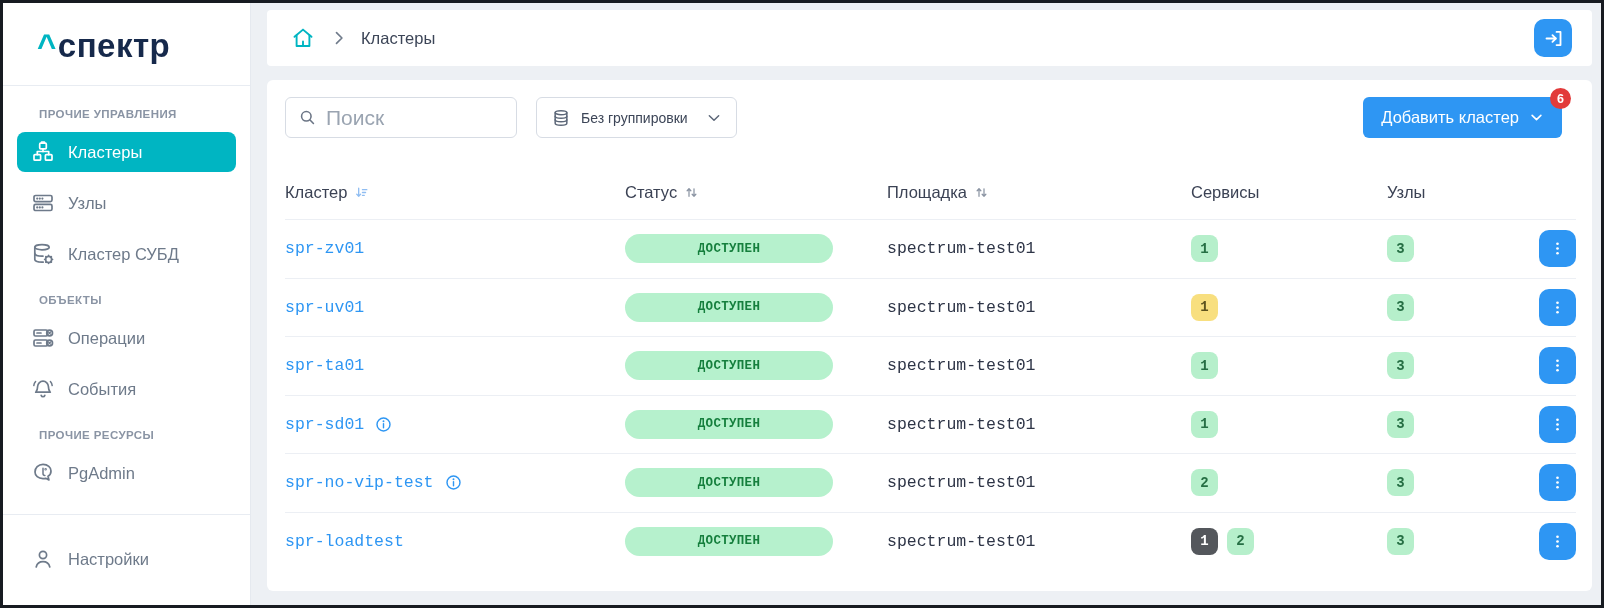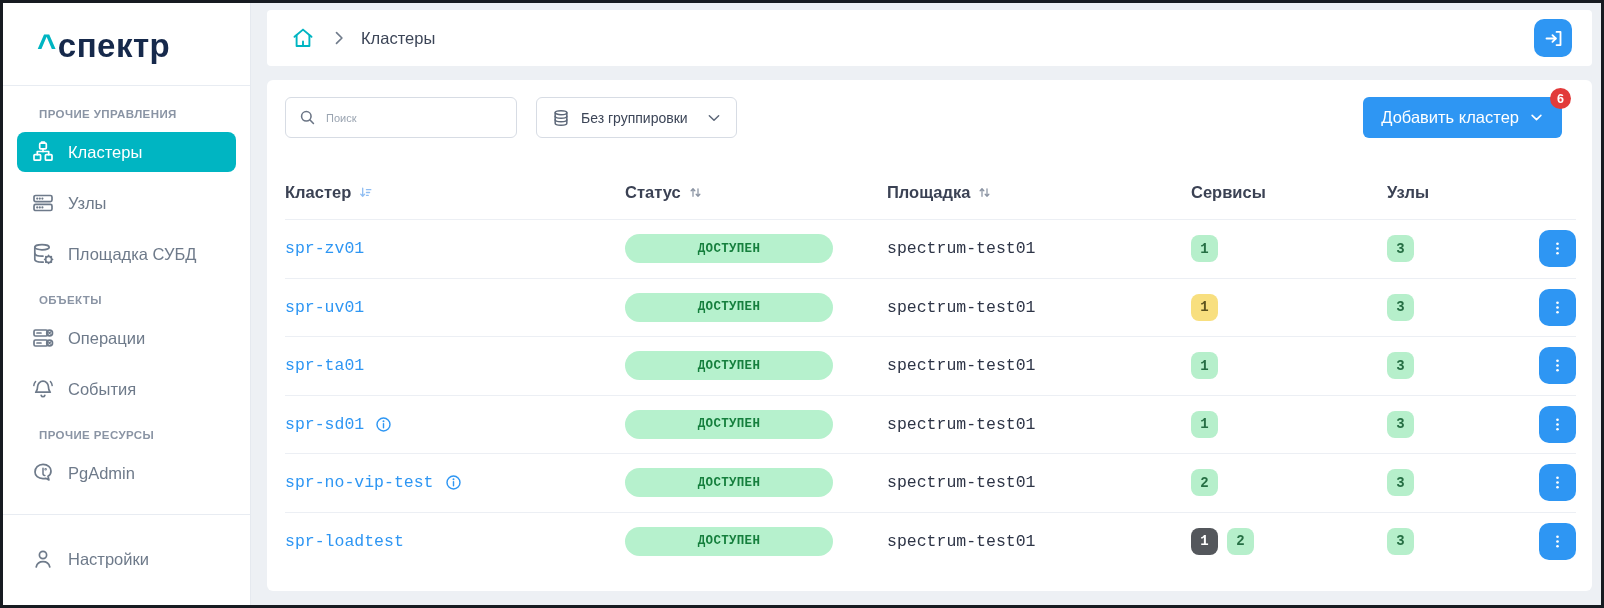--- a/index.html
+++ b/index.html
@@ -77,21 +77,21 @@
   }
 
   
   .toolbar { display:flex; align-items:center; }
   .search-box {
     width:232px; height:41px; border:1px solid #d7dce4; border-radius:6px;
     display:flex; align-items:center; padding:0 12px; gap:9px; background:#fff;
   }
   .search-box svg { width:19px; height:19px; color:#6b7585; flex-shrink:0; }
   .search-box input {
-    border:none; outline:none; font-size:11px; width:100%;
+    border:none; outline:none; font-size:21px; width:100%;
     font-family:"Liberation Sans", sans-serif; color:#3c4557;
   }
   .search-box input::placeholder { color:#9aa4b1; }
   .group-select {
     margin-left:19px; height:41px; border:1px solid #d7dce4; border-radius:6px;
     display:flex; align-items:center; padding:0 14px; gap:10px;
     background:#fff; cursor:pointer;
   }
   .group-select .gicn svg { width:20px; height:20px; color:#5c6778; display:block; }
   .group-select .glabel { font-size:14px; color:#3c4557; }
@@ -112,21 +112,21 @@
   }
 
   
   .tbl { margin-top:27px; }
   .tr-grid {
     display:grid;
     grid-template-columns:340px 262px 304px 196px 1fr 52px;
     align-items:center;
   }
   .table-header { height:54px; }
-  .th { font-size:16.5px; font-weight:700; color:#3b4254; display:flex; align-items:center; gap:7px; }
+  .th { font-size:16.5px; font-weight:400; color:#3b4254; display:flex; align-items:center; gap:7px; }
   .th .icn { display:inline-flex; }
   .th .icn svg { width:15px; height:15px; display:block; }
   .sort-both { color:#8b94a3; }
   .sort-asc { color:#8fbdf2; }
 
   .tr { height:58.5px; border-top:1px solid #eceff4; }
   .td { font-size:16.5px; color:#2e3547; display:flex; align-items:flex-end;font-family:Liberation Mono, monospace; }
   .cluster-link { color:#2e96f3; text-decoration:none; cursor:pointer; }
   .info-ic { width:19px; height:19px; color:#2e96f3; margin-left:10px; cursor:pointer; display:inline-flex; }
   .info-ic svg { width:19px; height:19px; }
@@ -194,21 +194,21 @@
         <div class="nav-item">
           <span class="icn">
             <svg viewBox="0 0 24 24" fill="none" stroke="currentColor" stroke-width="1.7" stroke-linecap="round">
               <ellipse cx="11" cy="5.2" rx="7.2" ry="2.6"></ellipse>
               <path d="M3.8 5.2v6.4c0 1.4 3.2 2.6 7.2 2.6l1-.03"></path>
               <path d="M3.8 11.4v6.2c0 1.4 3.2 2.6 7.2 2.6l1.2-.05"></path>
               <circle cx="17.6" cy="17.4" r="3.1"></circle>
               <path d="M17.6 13.2v1.2M17.6 20.4v1.2M21.7 17.4h-1.2M14.7 17.4h-1.2M20.5 14.5l-.85.85M15.55 19.45l-.85.85M20.5 20.3l-.85-.85M15.55 15.35l-.85-.85" stroke-width="1.4"></path>
             </svg>
           </span>
-          <span class="nav-label">Площадка СУБД</span>
+          <span class="nav-label">Кластер СУБД</span>
         </div>
         <div class="nav-section">ОБЪЕКТЫ</div>
         <div class="nav-item">
           <span class="icn">
             <svg viewBox="0 0 24 24" fill="none" stroke="currentColor" stroke-width="1.7" stroke-linecap="round" stroke-linejoin="round">
               <rect x="3" y="4" width="13.5" height="6" rx="1.4"></rect>
               <rect x="3" y="14" width="13.5" height="6" rx="1.4"></rect>
               <path d="M6 7h4M6 17h4"></path>
               <circle cx="18.6" cy="7" r="2.9"></circle>
               <circle cx="18.6" cy="17" r="2.9"></circle>

